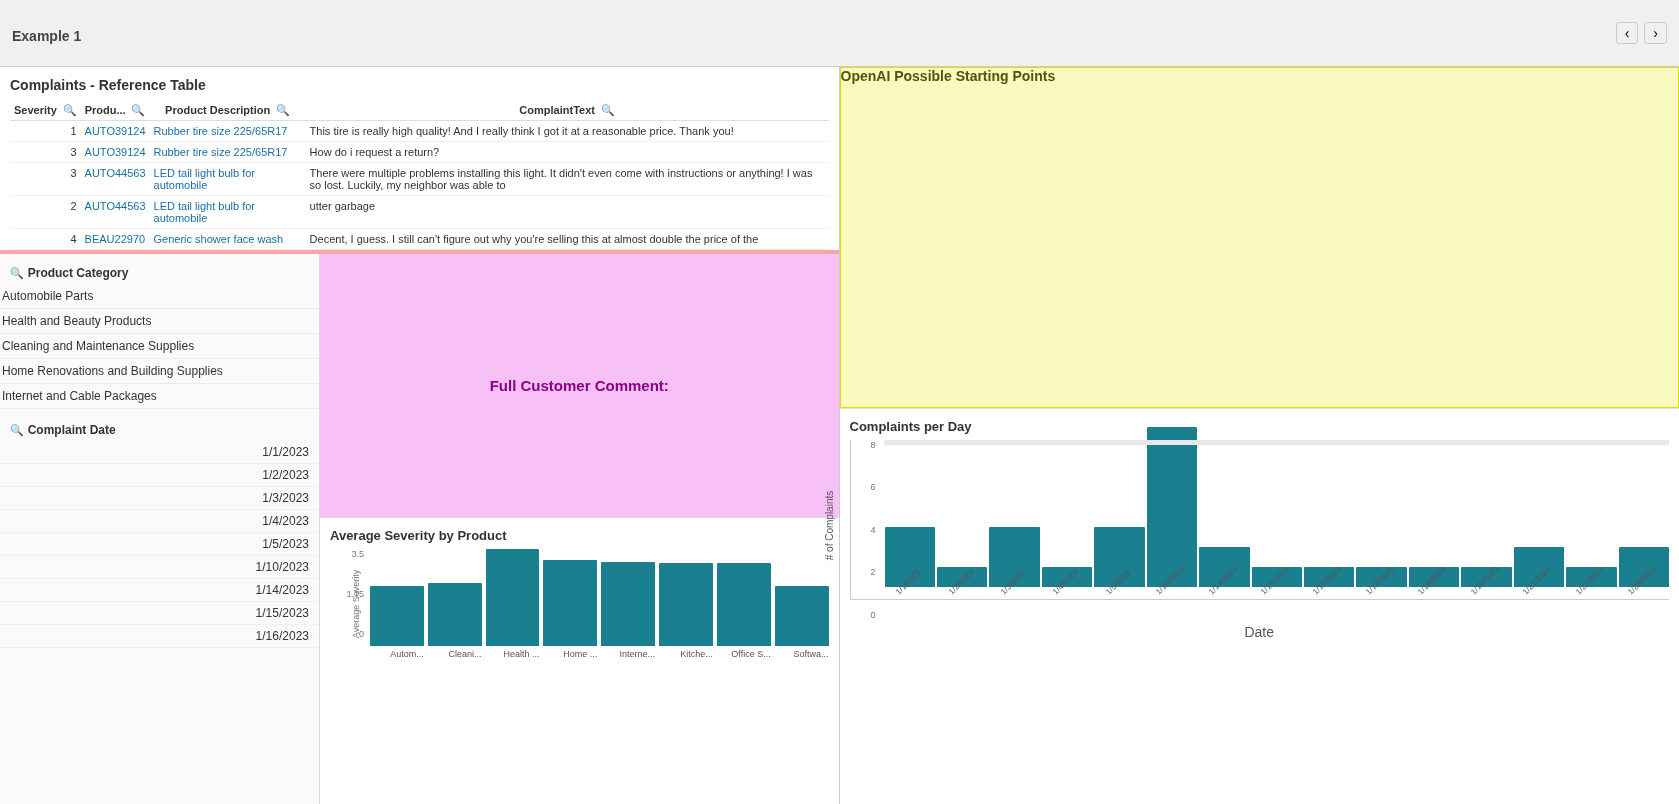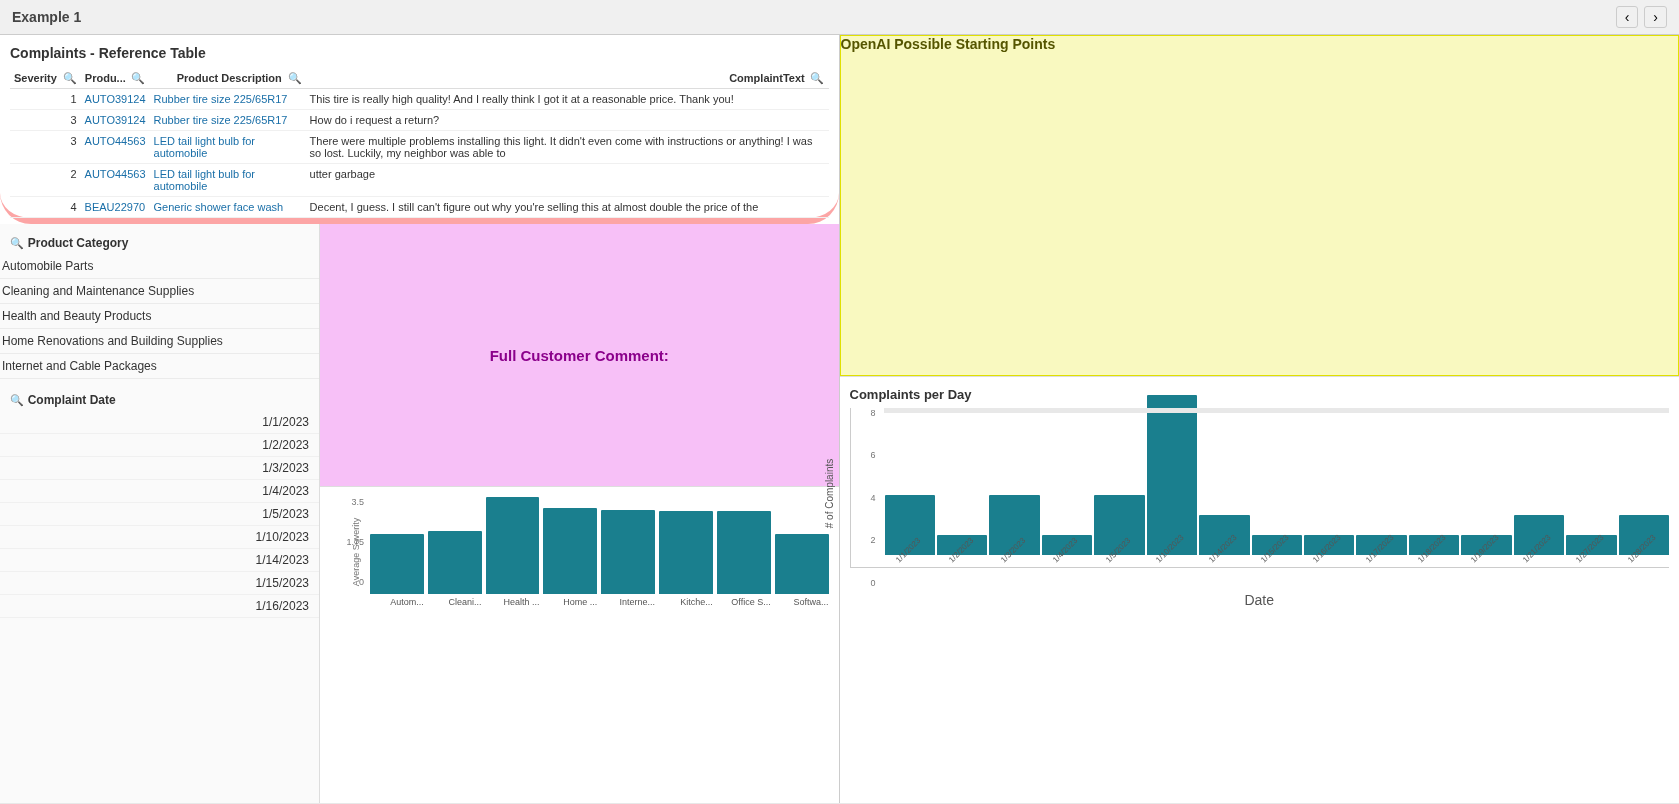--- a/index.html
+++ b/index.html
@@ -1,23 +1,23 @@
 <!DOCTYPE html>
 <html><head>
   <meta charset="utf-8">
   <style>
     * { box-sizing: border-box; margin: 0; padding: 0; }
     body { font-family: Arial, sans-serif; font-size: 12px; background: #e8e8e8; color: #333; }
 
     .top-bar {
       background: #f0f0f0;
       border-bottom: 1px solid #ccc;
-      padding: 6px 12px;
-      display: flex;
-      align-items: center;
+      padding: 22px 12px;
+      display: flex;
+      align-items: flex-end;
       justify-content: space-between;
     }
     .top-bar .title { font-size: 14px; font-weight: 600; color: #444; }
     .top-bar .nav-btns { display: flex; gap: 6px; }
     .top-bar .nav-btn {
       background: #f0f0f0;
       border: 1px solid #ccc;
       border-radius: 3px;
       padding: 2px 8px;
       cursor: pointer;
@@ -35,36 +35,35 @@
     
     .left-panel {
       display: flex;
       flex-direction: column;
       background: #fff;
       border-right: 1px solid #ccc;
     }
 
     
     .ref-table-section {
-      border-bottom: 6px solid #fca5a5;
+      border-bottom: 4px solid #fca5a5;
       padding: 10px 10px 0 10px;
-      border-radius: 31px;
     }
     .ref-table-title {
       font-size: 14px;
       font-weight: 700;
       margin-bottom: 8px;
     }
     .ref-table {
       width: 100%;
       border-collapse: collapse;
       font-size: 11px;
     }
     .ref-table th {
-      text-align: right;
+      text-align: center;
       border-bottom: 1px solid #ddd;
       padding: 3px 4px;
       color: #333;
       font-weight: 600;
       white-space: nowrap;
     }
     .ref-table th .search-icon { color: #666; margin-left: 3px; cursor: pointer; }
     .ref-table td {
       padding: 4px 4px;
       border-bottom: 1px solid #f0f0f0;
@@ -322,22 +321,22 @@
 
     <div class="bottom-left">
 
       <div class="filter-panel">
         <div class="filter-section-title">
           <span class="filter-search-icon">🔍</span>
           <span>Product Category</span>
         </div>
         <div id="category-filter-items">
             <div class="filter-item">Automobile Parts</div>
+            <div class="filter-item">Health and Beauty Products</div>
             <div class="filter-item">Cleaning and Maintenance Supplies</div>
-            <div class="filter-item">Health and Beauty Products</div>
             <div class="filter-item">Home Renovations and Building Supplies</div>
             <div class="filter-item">Internet and Cable Packages</div>
           </div>
         <div style="height:10px;"></div>
         <div class="filter-section-title">
           <span class="filter-search-icon">🔍</span>
           <span>Complaint Date</span>
         </div>
         <div id="date-filter-items">
             <div class="filter-date-item">1/1/2023</div>
@@ -352,20 +351,21 @@
           </div>
       </div>
 
       <div class="right-of-filter">
 
         <div class="comment-box">
           <span>Full Customer Comment:</span>
         </div>
 
         <div class="avg-severity-section">
+          <div class="chart-title">Average Severity by Product</div>
           <div style="position:relative; padding-left:40px;">
             <div style="position:absolute;left:0;top:0;bottom:20px;width:38px;display:flex;flex-direction:column;justify-content:space-between;align-items:flex-end;padding-right:4px;">
               <span class="y-label">3.5</span>
               <span class="y-label"></span>
               <span class="y-label">1.75</span>
               <span class="y-label"></span>
               <span class="y-label">0</span>
             </div>
             <div style="position:absolute;left:-8px;top:50%;transform:translateY(-50%) rotate(-90deg);font-size:9px;color:#777;white-space:nowrap;">Average Severity</div>
             <div id="avg-severity-bars" class="bar-chart" style="padding-left:0;">

